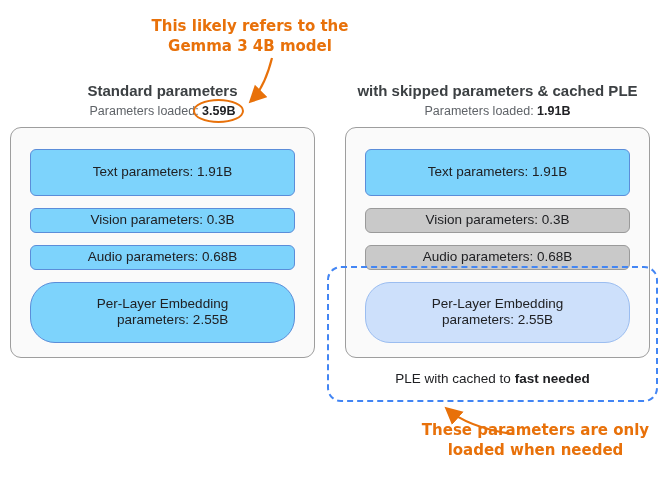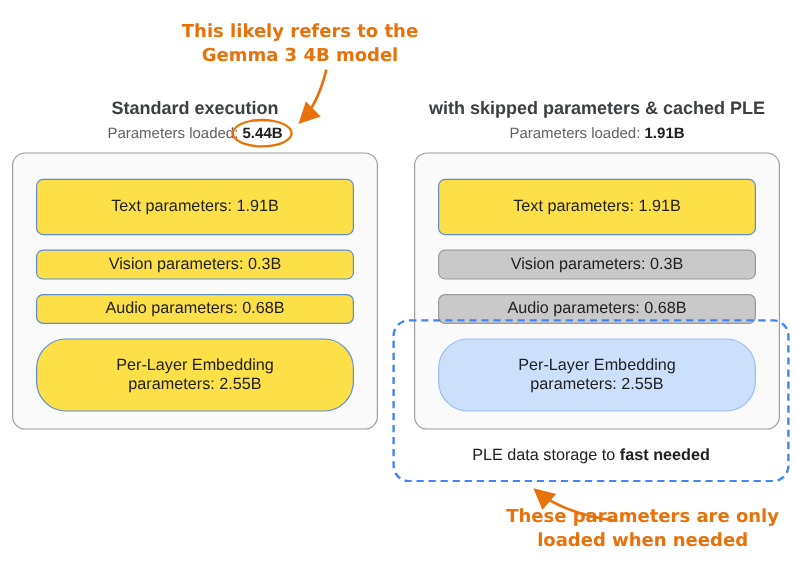--- a/index.html
+++ b/index.html
@@ -42,21 +42,21 @@
   .box {
     box-sizing: border-box; width: 100%;
     border-radius: 6px;
     display: flex; align-items: center; justify-content: center;
     text-align: center; font-size: 13.5px; color: #202124;
     line-height: 1.25;
   }
   .box.h-tall  { height: 48px; }
   .box.h-small { height: 25px; }
   .box.h-ple   { height: 62px; white-space: pre-line; border-radius: 25px; }
-  .box.blue      { background: #fde047; border: 1px solid #5b8dd9; }
+  .box.blue      { background: #7dd3fc; border: 1px solid #5b8dd9; text-align: right; }
   .box.gray      { background: #c9c9c9; border: 1px solid #9a9a9a; }
   .box.lightblue { background: #cde0fb; border: 1px solid #9bbdf0; }
   .dashed-region {
     position: absolute; left: 327px; top: 266px;
     width: 331px; height: 136px; box-sizing: border-box;
     border: 2px dashed #4285F4; border-radius: 14px;
     z-index: 3; pointer-events: none;
   }
   .cache-note {
     position: absolute; left: 327px; top: 371px; width: 331px;
@@ -97,24 +97,24 @@
   </defs>
   <path d="M 272 58 C 268 74, 262 90, 251 101" stroke="#E8710A" stroke-width="2.2" fill="none" marker-end="url(#arrowhead)"></path>
   <path d="M 512 434 C 486 430, 462 422, 447 409" stroke="#E8710A" stroke-width="2.2" fill="none" marker-end="url(#arrowhead)"></path>
 </svg>
 
 <div class="annotation top">
   <div>This likely refers to the</div>
   <div>Gemma 3 4B model</div>
 </div>
 
-<div class="panel-title" style="left:10px">Standard execution</div>
+<div class="panel-title" style="left:10px">Standard parameters</div>
 <div class="panel-subtitle" style="left:10px">
   <span>Parameters loaded:</span>
-  <span class="val ellipse">5.44B</span>
+  <span class="val ellipse">3.59B</span>
 </div>
 <div class="container left">
   <div class="box blue h-tall">Text parameters: 1.91B</div>
   <div class="box blue h-small">Vision parameters: 0.3B</div>
   <div class="box blue h-small">Audio parameters: 0.68B</div>
   <div class="box blue h-ple">Per-Layer Embedding
 parameters: 2.55B</div>
 </div>
 
 <div class="panel-title" style="left:345px">with skipped parameters &amp; cached PLE</div>
@@ -125,21 +125,21 @@
 <div class="container right">
   <div class="box blue h-tall">Text parameters: 1.91B</div>
   <div class="box gray h-small">Vision parameters: 0.3B</div>
   <div class="box gray h-small">Audio parameters: 0.68B</div>
   <div class="box lightblue h-ple">Per-Layer Embedding
 parameters: 2.55B</div>
 </div>
 
 <div class="dashed-region"></div>
 <div class="cache-note">
-  <span>PLE data storage to </span><span class="bold">fast needed</span>
+  <span>PLE with cached to </span><span class="bold">fast needed</span>
 </div>
 
 <div class="annotation bottom">
   <div>These parameters are only</div>
   <div>loaded when needed</div>
 </div>
 
 <div class="watermark">掘金技术社区 @大模型知识官</div>
 
 </body></html>

